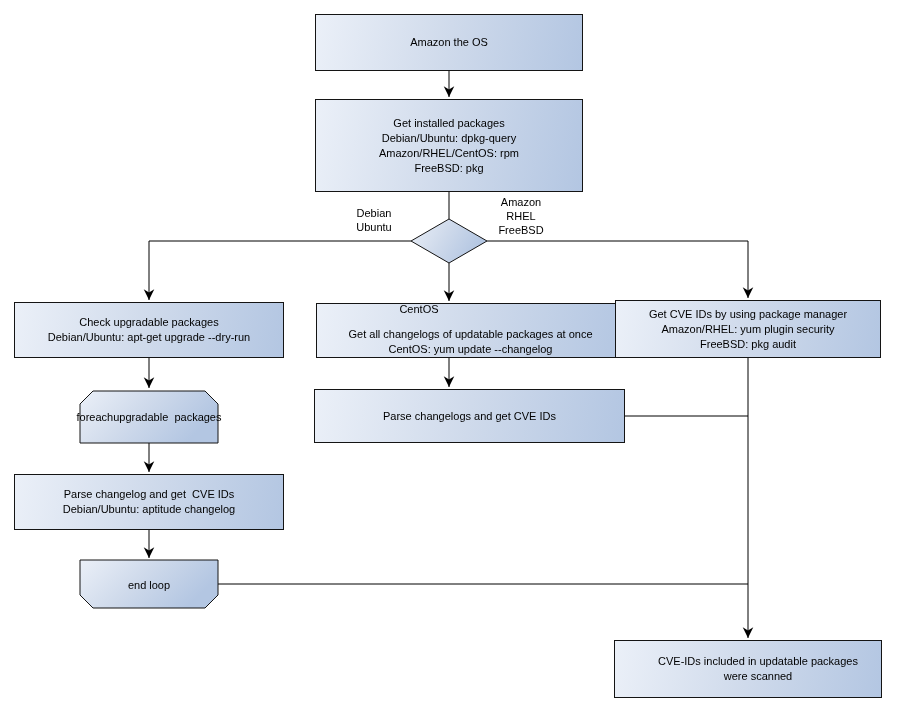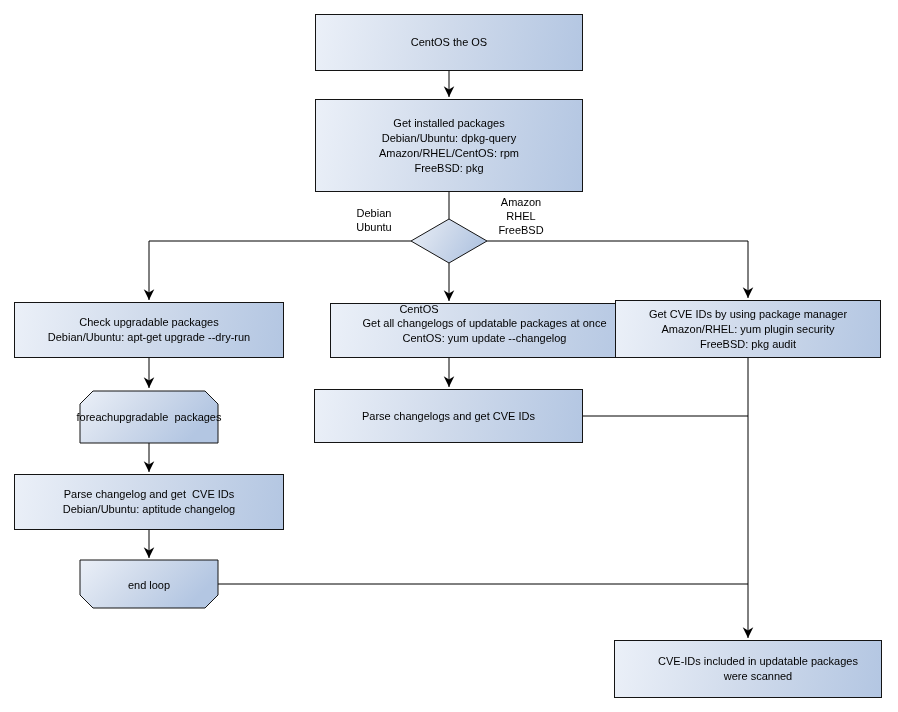--- a/index.html
+++ b/index.html
@@ -90,46 +90,46 @@
       <line x1="218" y1="584" x2="748" y2="584"></line>
       <line x1="748" y1="358" x2="748" y2="638" marker-end="url(#arrow)"></line>
     </g>
 
     <polygon points="449,219 487,241 449,263 411,241" fill="url(#nodeGrad)" stroke="#141414" stroke-width="1"></polygon>
     <polygon points="93,391 205,391 218,404 218,443 80,443 80,404" fill="url(#nodeGrad)" stroke="#141414" stroke-width="1"></polygon>
     <polygon points="80,560 218,560 218,595 205,608 93,608 80,595" fill="url(#nodeGrad)" stroke="#141414" stroke-width="1"></polygon>
   </svg>
 
   <div class="node" style="left:315px; top:14px; width:268px; height:57px;">
-    <div class="node-line">CentOS the OS</div>
+    <div class="node-line">Amazon the OS</div>
   </div>
 
   <div class="node" style="left:315px; top:99px; width:268px; height:93px;">
     <div class="node-line">Get installed packages</div>
     <div class="node-line">Debian/Ubuntu: dpkg-query</div>
     <div class="node-line">Amazon/RHEL/CentOS: rpm</div>
     <div class="node-line">FreeBSD: pkg</div>
   </div>
 
   <div class="node" style="left:14px; top:474px; width:270px; height:56px;">
     <div class="node-line">Parse changelog and get  CVE IDs</div>
     <div class="node-line">Debian/Ubuntu: aptitude changelog</div>
   </div>
 
   <div class="node" style="left:14px; top:302px; width:270px; height:56px;">
     <div class="node-line">Check upgradable packages</div>
     <div class="node-line">Debian/Ubuntu: apt-get upgrade --dry-run</div>
   </div>
 
-  <div class="node" style="left:330px; top:303px; width:309px; height:55px;">
+  <div class="node" style="left:316px; top:303px; width:309px; height:55px;justify-content:flex-end;">
     <div class="node-line">Get all changelogs of updatable packages at once</div>
     <div class="node-line">CentOS: yum update --changelog</div>
   </div>
 
-  <div class="node" style="left:314px; top:389px; width:269px; height:54px;">
+  <div class="node" style="left:314px; top:389px; width:311px; height:54px;">
     <div class="node-line">Parse changelogs and get CVE IDs</div>
   </div>
 
   <div class="node" style="left:615px; top:300px; width:266px; height:58px;">
     <div class="node-line">Get CVE IDs by using package manager</div>
     <div class="node-line">Amazon/RHEL: yum plugin security</div>
     <div class="node-line">FreeBSD: pkg audit</div>
   </div>
 
   <div class="node" style="left:614px; top:640px; width:268px; height:58px;padding-left:20px;">

